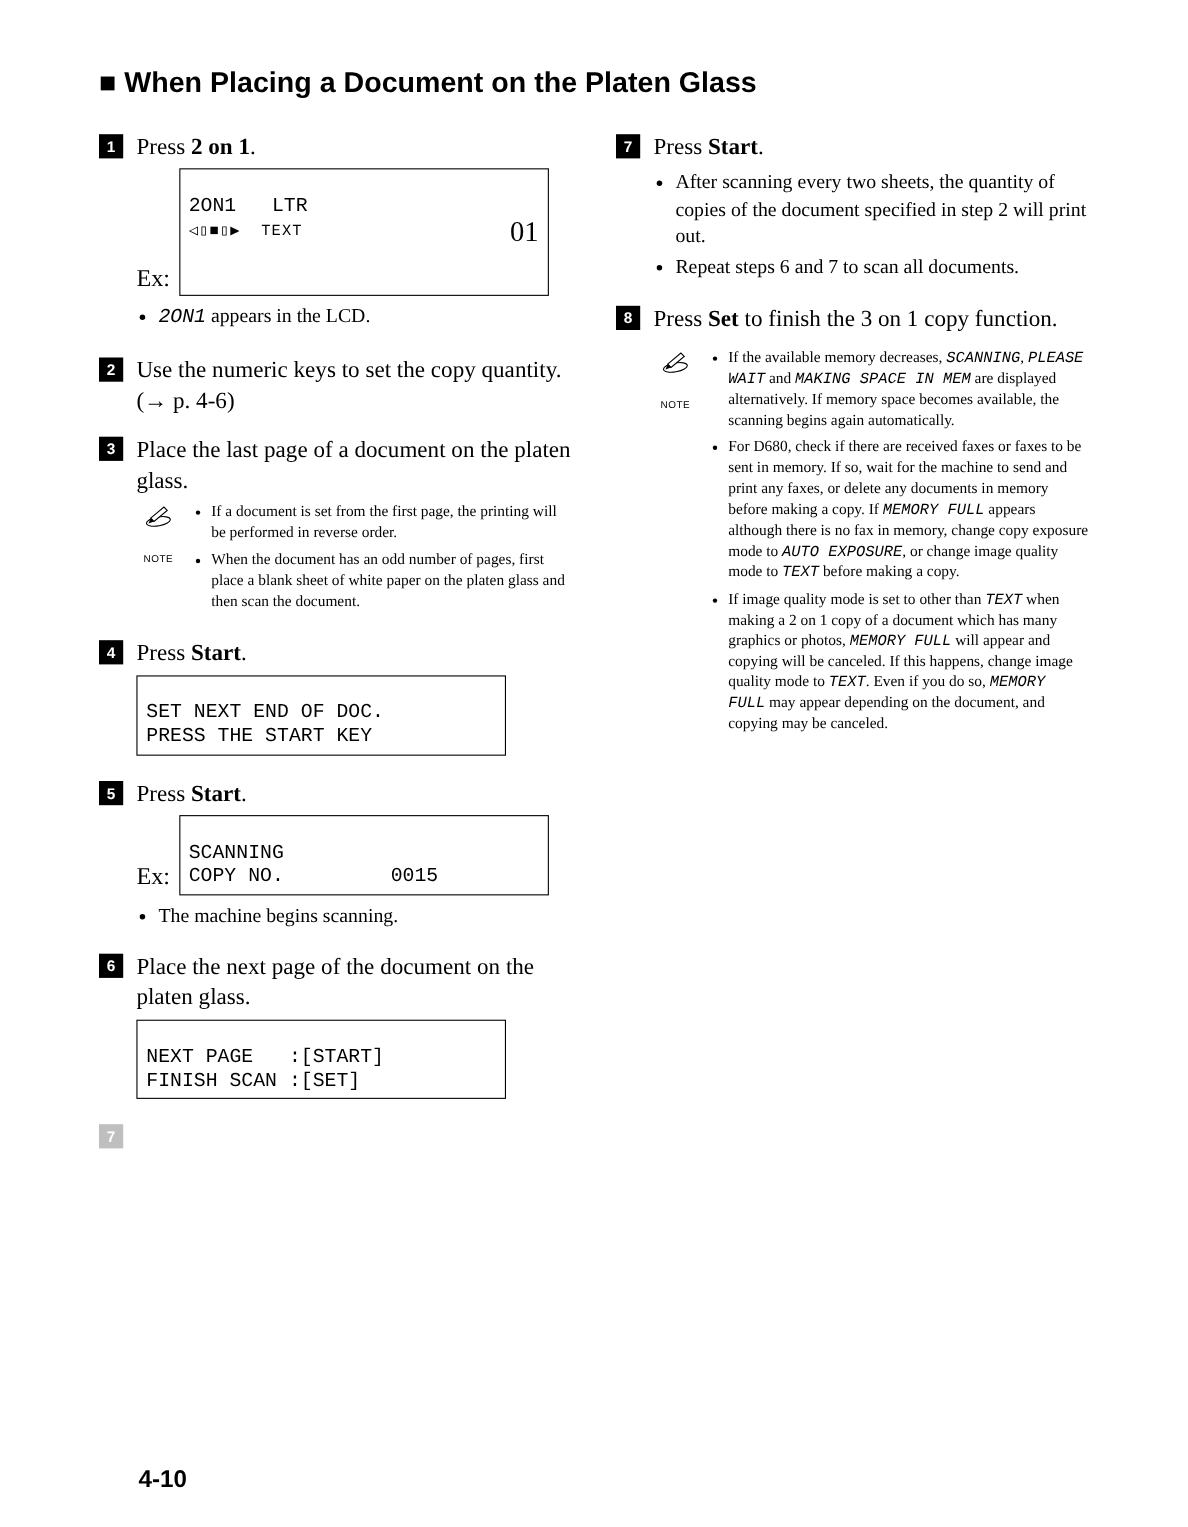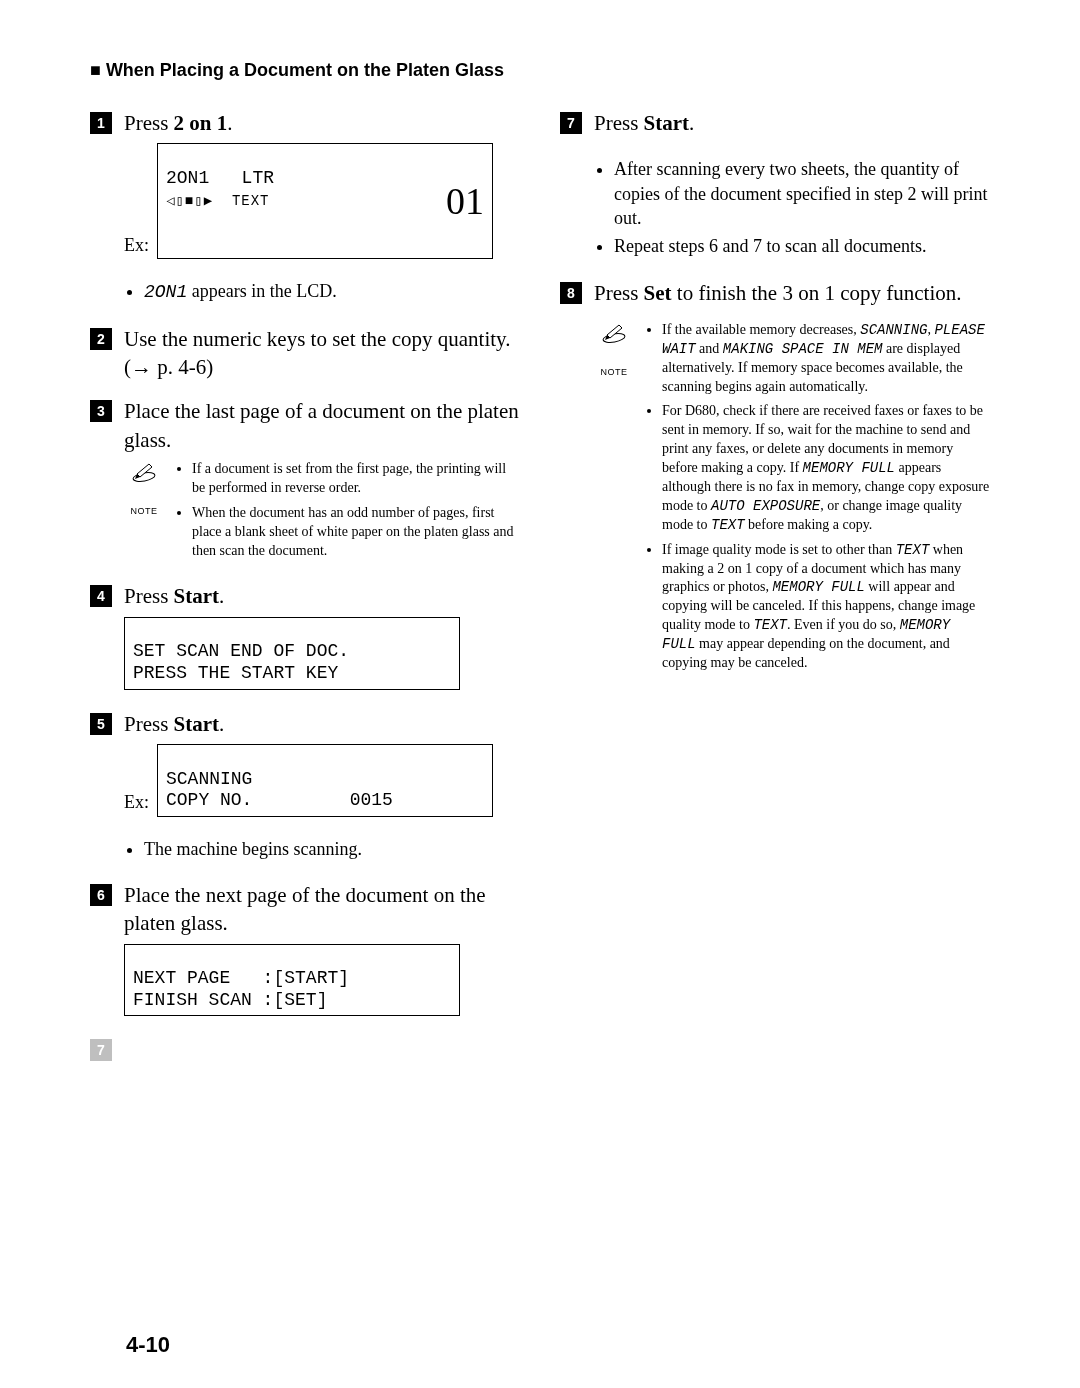--- a/index.html
+++ b/index.html
@@ -12,21 +12,21 @@
   }
   .page {
     padding: 60px 90px 40px 90px;
     box-sizing: border-box;
     min-height: 1388px;
     position: relative;
   }
   .section-title {
     font-family: Arial, Helvetica, sans-serif;
     font-weight: 900;
-    font-size: 18px;
+    font-size: 26px;
     margin: 0 0 28px 0;
   }
   .section-title::before {
     content: "■ ";
   }
   .columns {
     display: flex;
     gap: 40px;
   }
   .col {
@@ -61,51 +61,51 @@
     line-height: 1.35;
   }
   .step-body .bold { font-weight: bold; font-family: Liberation Serif, serif; }
   .lcd-row {
     display: flex;
     align-items: flex-end;
     gap: 8px;
     margin: 6px 0 4px 0;
   }
   .ex-label {
-    font-size: 18px;
+    font-size: 22px;
     padding-bottom: 2px;
   }
   .lcd {
     border: 1px solid #000;
     font-family: "Courier New", monospace;
     font-size: 18px;
     line-height: 1.2;
     padding: 2px 8px 4px 8px;
     width: 280px;
     box-sizing: border-box;
     position: relative;
     white-space: pre;
   }
   .lcd.wide { width: 336px; }
   .lcd .big01 {
     position: absolute;
     right: 8px;
     top: 50%;
     transform: translateY(-50%);
     font-family: "Times New Roman", serif;
-    font-size: 38px;
+    font-size: 26px;
     line-height: 1;
   }
   .lcd-icons {
     font-size: 14px;
     letter-spacing: 1px;
   }
   .sub-bullets {
     list-style: disc outside;
-    margin: 20px 0 0 20px;
+    margin: 6px 0 0 20px;
     padding: 0;
     font-size: 18px;
     line-height: 1.35;
   }
   .sub-bullets li { margin-bottom: 4px; }
   .mono { font-family: "Courier New", monospace; font-style: italic; }
   .note-block {
     display: flex;
     align-items: flex-start;
     gap: 10px;
@@ -207,21 +207,21 @@
           </div>
         </div>
       </div>
 
       <div class="step">
         <span class="step-num">4</span>
         <div class="step-body">
           <span>Press </span><span class="bold">Start</span><span>.</span>
           <div class="lcd-row">
             <div class="lcd wide">
-<span>SET SCAN END OF DOC.</span>
+<span>SET NEXT END OF DOC.</span>
 <span>PRESS THE START KEY</span></div>
           </div>
         </div>
       </div>
 
       <div class="step">
         <span class="step-num">5</span>
         <div class="step-body">
           <span>Press </span><span class="bold">Start</span><span>.</span>
           <div class="lcd-row">

